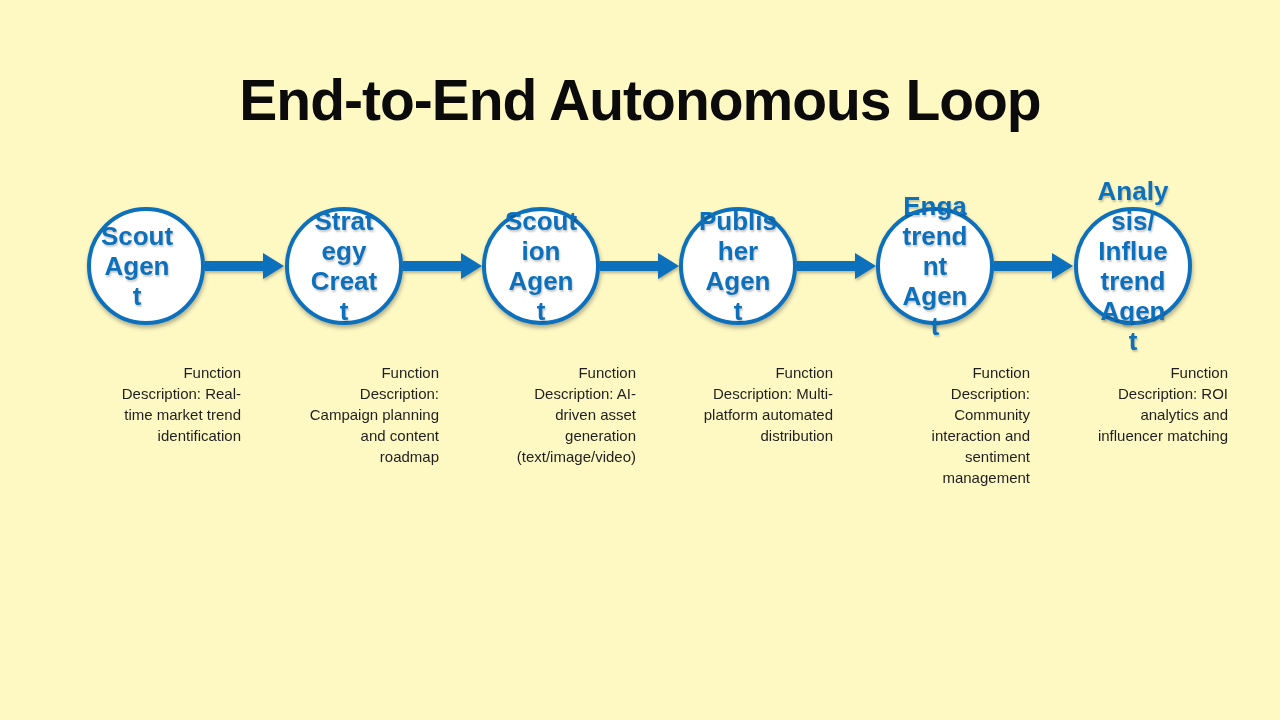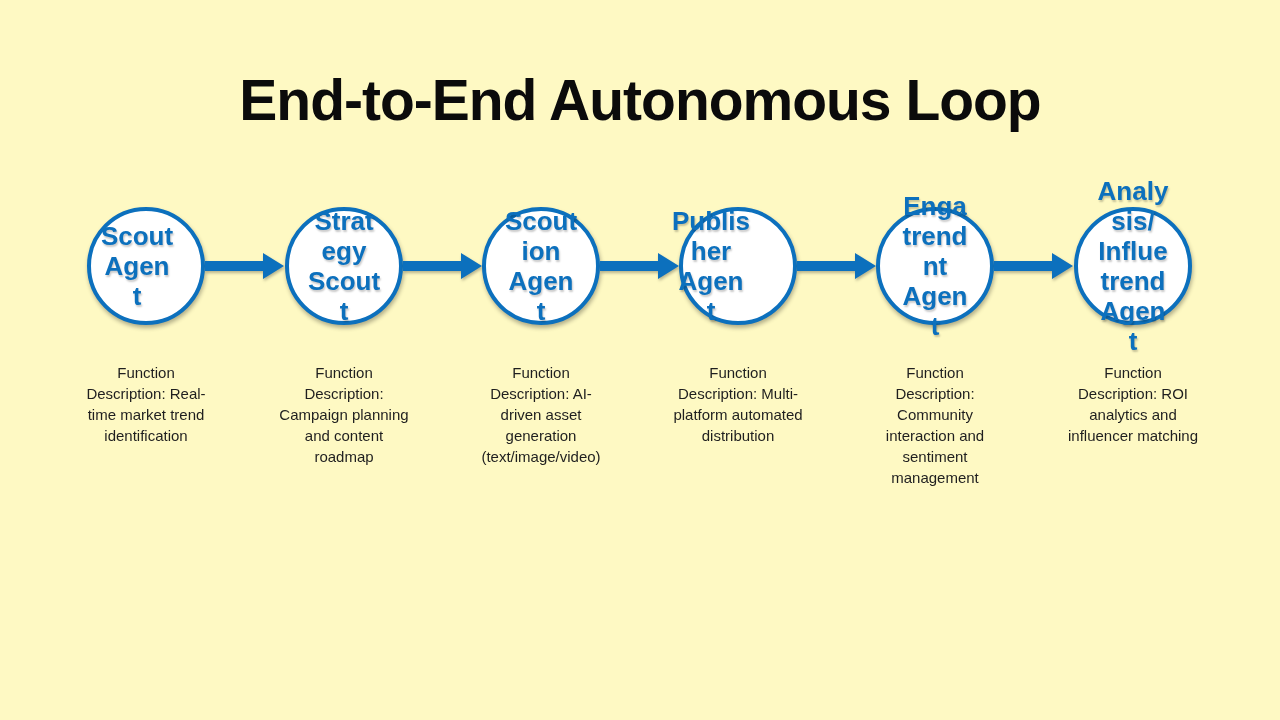--- a/index.html
+++ b/index.html
@@ -58,21 +58,21 @@
     top: 252px;
     width: 80px;
     height: 28px;
     z-index: 2;
     filter: drop-shadow(1px 2px 1.5px rgba(0,0,0,0.28));
   }
   .agent-description {
     position: absolute;
     top: 362px;
     width: 190px;
-    text-align: center;
+    text-align: right;
     font-size: 15px;
     line-height: 21px;
     color: #1f1f1f;
     white-space: pre-line;
   }
 </style>
 </head>
 <body>
 
 <div class="slide">
@@ -88,21 +88,21 @@
 time market trend
 identification</div>
 
   <svg class="flow-arrow" style="left:205px" viewBox="0 0 80 28" aria-hidden="true">
     <polygon points="0,9 58,9 58,1 79,14 58,27 58,19 0,19" fill="#0c70bd"></polygon>
   </svg>
 
   <div class="agent-circle" style="left:285px"></div>
   <div class="agent-label" style="left:279px">Strat
 egy
-Scout
+Creat
 t</div>
   <div class="agent-description" style="left:249px">Function
 Description:
 Campaign planning
 and content
 roadmap</div>
 
   <svg class="flow-arrow" style="left:403px" viewBox="0 0 80 28" aria-hidden="true">
     <polygon points="0,9 58,9 58,1 79,14 58,27 58,19 0,19" fill="#0c70bd"></polygon>
   </svg>
@@ -116,21 +116,21 @@
 Description: AI-
 driven asset
 generation
 (text/image/video)</div>
 
   <svg class="flow-arrow" style="left:600px" viewBox="0 0 80 28" aria-hidden="true">
     <polygon points="0,9 58,9 58,1 79,14 58,27 58,19 0,19" fill="#0c70bd"></polygon>
   </svg>
 
   <div class="agent-circle" style="left:679px"></div>
-  <div class="agent-label" style="left:646px">Publis
+  <div class="agent-label" style="left:673px">Publis
 her
 Agen
 t</div>
   <div class="agent-description" style="left:643px">Function
 Description: Multi-
 platform automated
 distribution</div>
 
   <svg class="flow-arrow" style="left:797px" viewBox="0 0 80 28" aria-hidden="true">
     <polygon points="0,9 58,9 58,1 79,14 58,27 58,19 0,19" fill="#0c70bd"></polygon>

